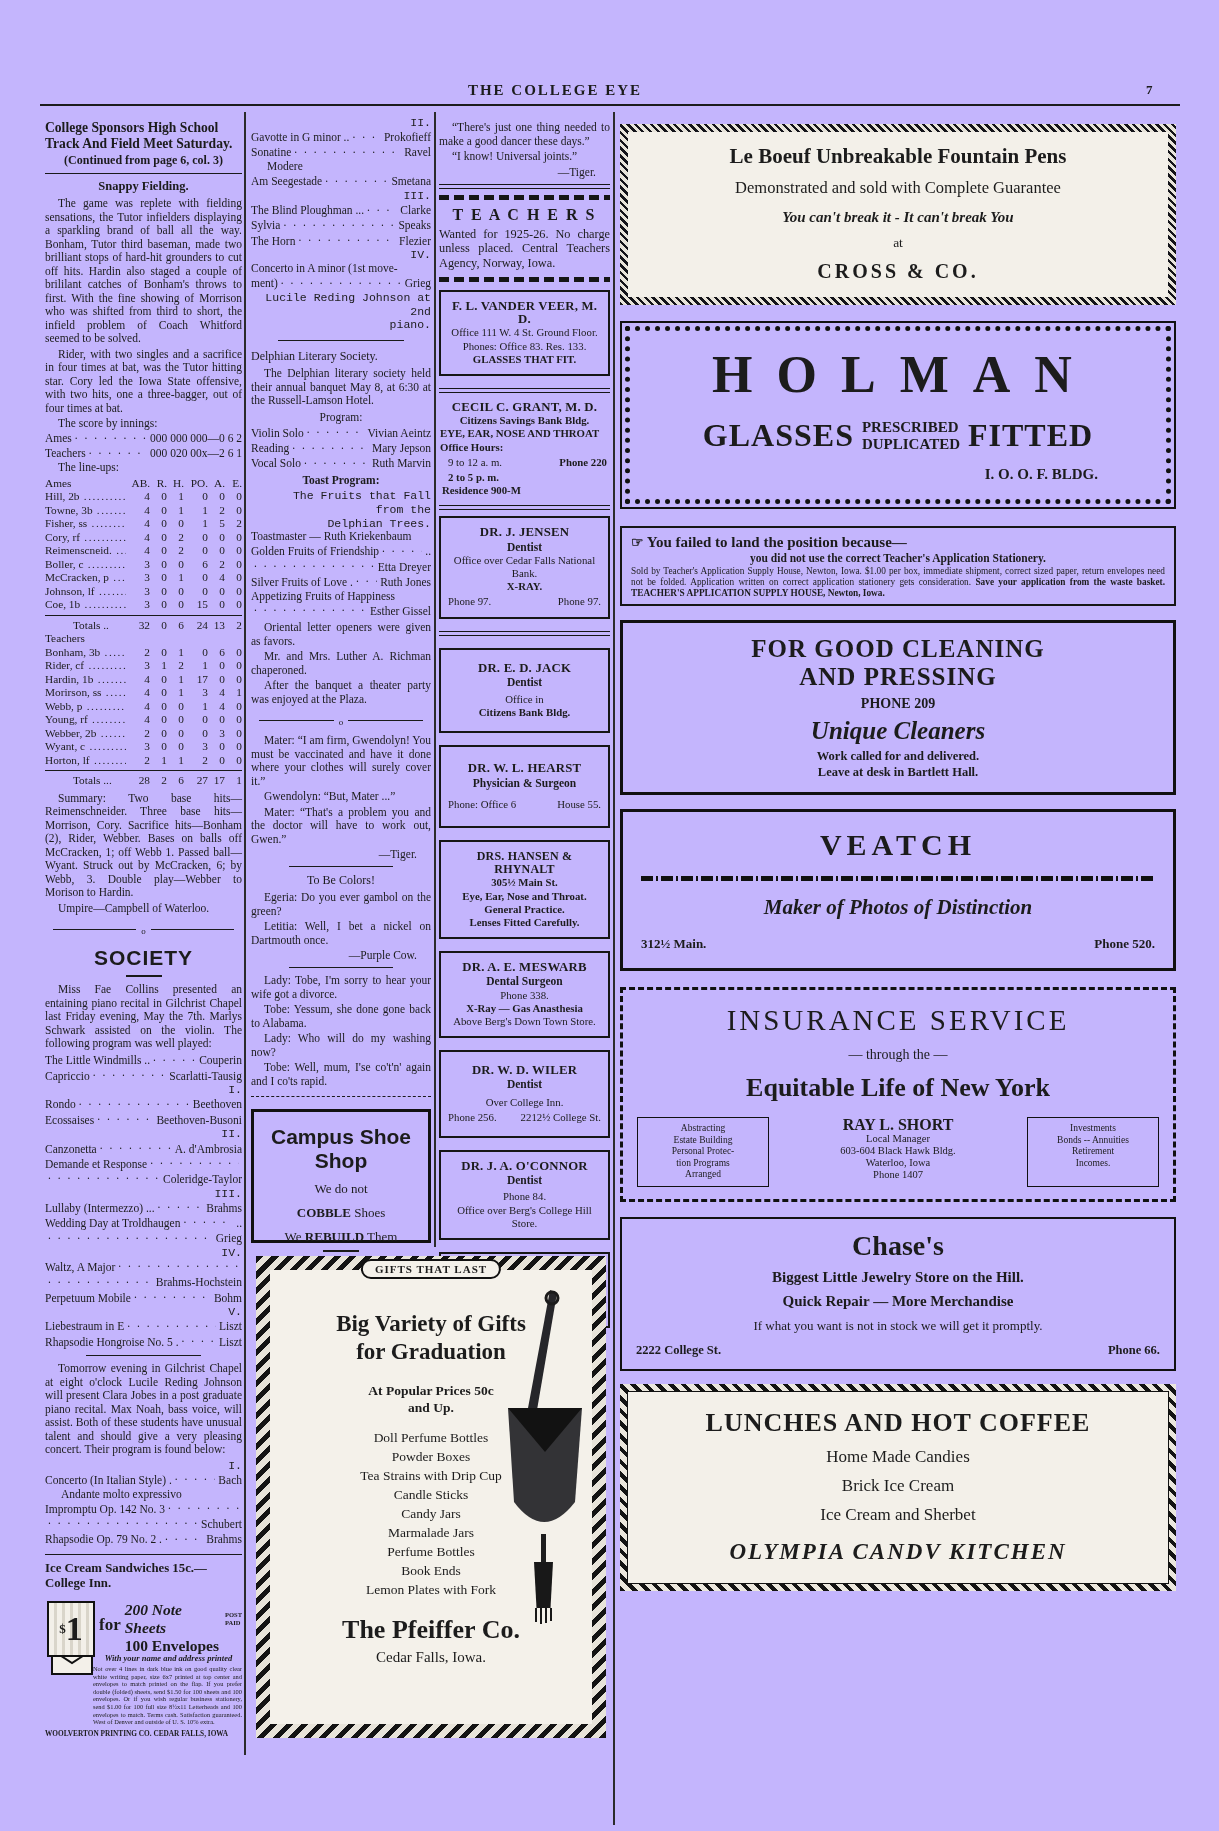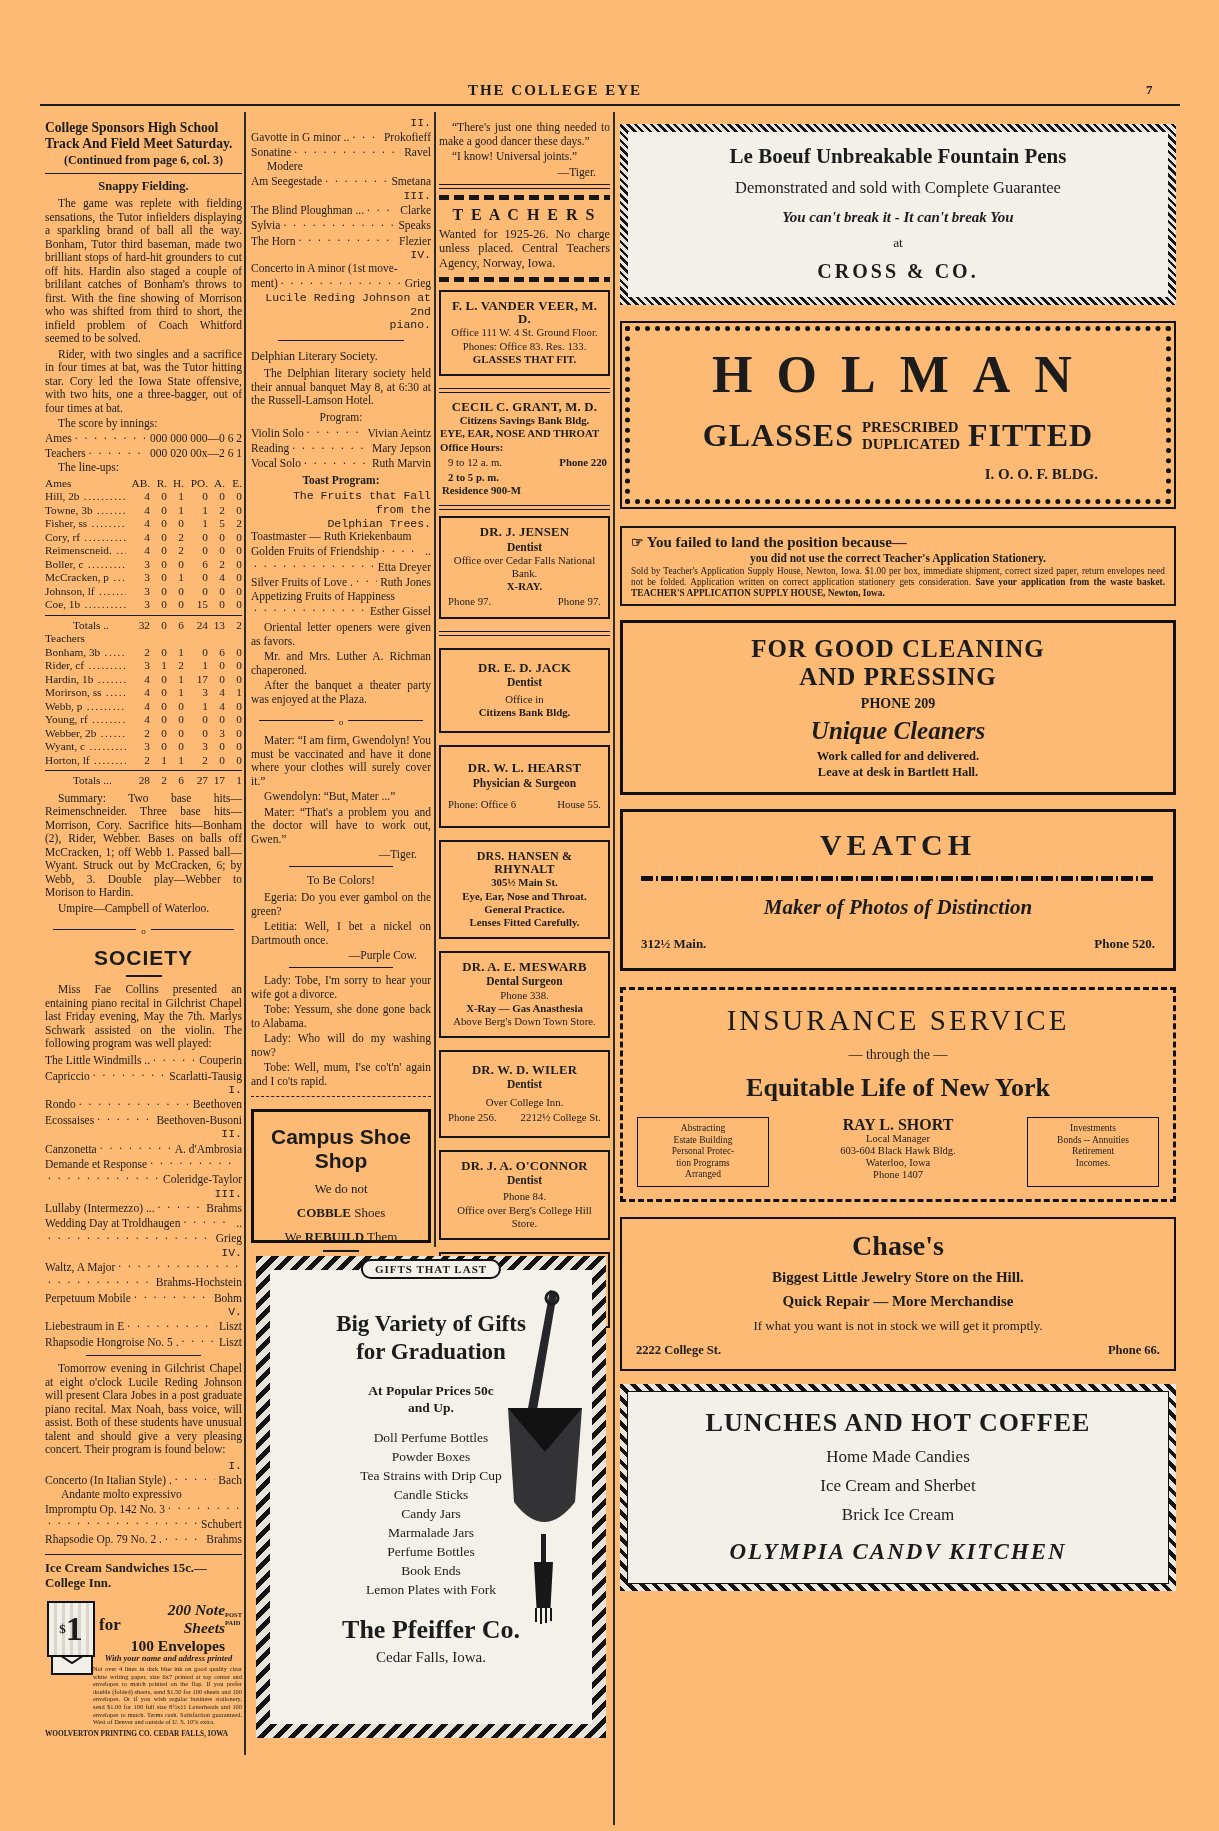--- a/index.html
+++ b/index.html
@@ -1,16 +1,16 @@
 <!DOCTYPE html>
 <html><head>
 <meta charset="utf-8">
 <style>
   html,body{margin:0;padding:0;background:#e9e6de;}
-  .page{position:relative;width:1219px;height:1831px;background:#fdba74;color:#1c1c1c;
+  .page{position:relative;width:1219px;height:1831px;background:#c4b5fd;color:#1c1c1c;
         font-family:"Liberation Serif","DejaVu Serif",serif;overflow:hidden;}
   
   .masthead{position:absolute;top:82px;left:40px;width:1030px;text-align:center;
             font-weight:bold;font-size:15px;letter-spacing:2px;}
   .pagenum{position:absolute;top:82px;left:1146px;font-size:13px;font-weight:bold;}
   .toprule{position:absolute;top:104px;left:40px;width:1140px;height:2px;background:#1c1c1c;}
   .vline{position:absolute;width:1.5px;background:#2b2b2b;}
   
   .col{position:absolute;top:116px;}
   #col1{left:45px;width:197px;}
@@ -65,21 +65,21 @@
   .icecream{font-weight:bold;font-size:12.8px;line-height:15px;margin-top:6px;}
   
   .wool{margin-top:10px;position:relative;}
   .wooltop{display:flex;align-items:flex-start;}
   .dollaricon{width:44px;height:52px;border:2px solid #111;margin-left:2px;flex:0 0 auto;
       background:repeating-linear-gradient(90deg,#f3f0e9 0 5px,#d9d5ca 5px 8px);
       display:flex;align-items:center;justify-content:center;position:relative;}
   .dollaricon .ds{font-size:13px;font-weight:bold;}
   .dollaricon .d1{font-size:34px;font-weight:bold;line-height:1;}
   .forlbl{font-size:17px;font-weight:bold;margin:14px 4px 0 4px;}
-  .woollines{flex:1;text-align:right;}
+  .woollines{flex:1;text-align:left;}
   .woollines .wl1{font-size:15.5px;font-style:italic;font-weight:bold;}
   .woollines .wl2{font-size:15.5px;font-weight:bold;}
   .postpaid{font-size:6.5px;font-weight:bold;line-height:1.2;margin-top:10px;}
   .woolscript{font-style:italic;font-weight:bold;font-size:8.5px;text-align:center;margin:2px 0 2px 50px;}
   .woolfine{font-size:6.4px;line-height:7.6px;text-align:justify;margin-left:48px;}
   .woolco{font-size:7.3px;font-weight:bold;margin-top:3px;}
   .envicon{margin:-8px 0 0 6px;display:block;}
   
   .shoebox{border:3px solid #111;padding:13px 8px 10px;text-align:center;margin-top:12px;
            height:134px;box-sizing:border-box;}
@@ -855,22 +855,22 @@
       <div class="chasel3">If what you want is not in stock we will get it promptly.</div>
       <div class="chaserow">
         <span>2222 College St.</span>
         <span>Phone 66.</span>
       </div>
     </div>
     <div class="olywrap">
       <div class="olyinner">
         <div class="olyl1">LUNCHES AND HOT COFFEE</div>
         <div class="olyl">Home Made Candies</div>
+        <div class="olyl">Brick Ice Cream</div>
         <div class="olyl">Ice Cream and Sherbet</div>
-        <div class="olyl">Brick Ice Cream</div>
         <div class="olyname">OLYMPIA CANDV KITCHEN</div>
       </div>
     </div>
   </div>
 
   <div class="pfwrap">
     <div class="pfinner">
       <div class="pfbanner">GIFTS THAT LAST</div>
       <div class="pfh">Big Variety of Gifts</div>
       <div class="pfh">for Graduation</div>

